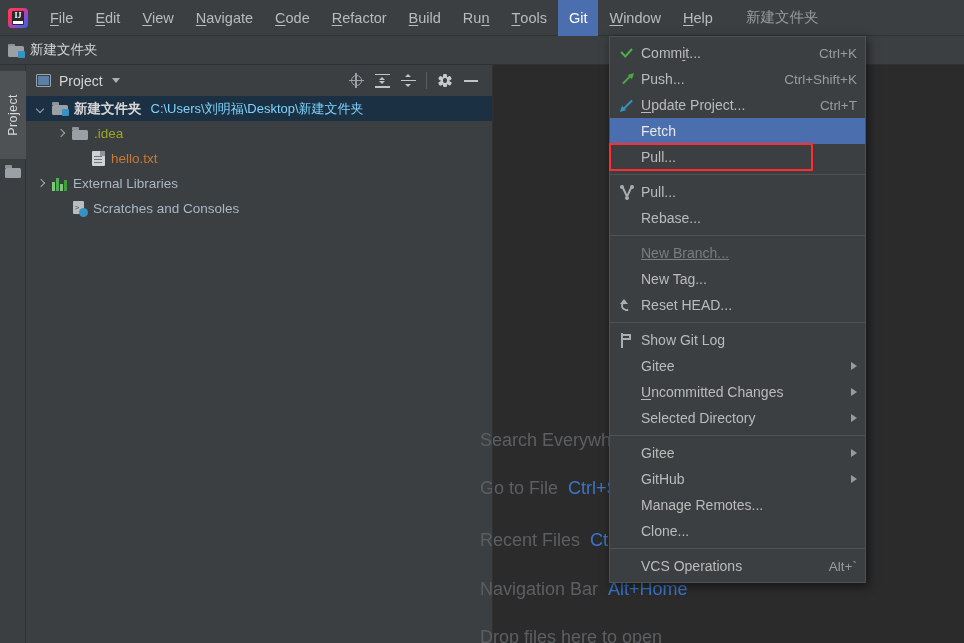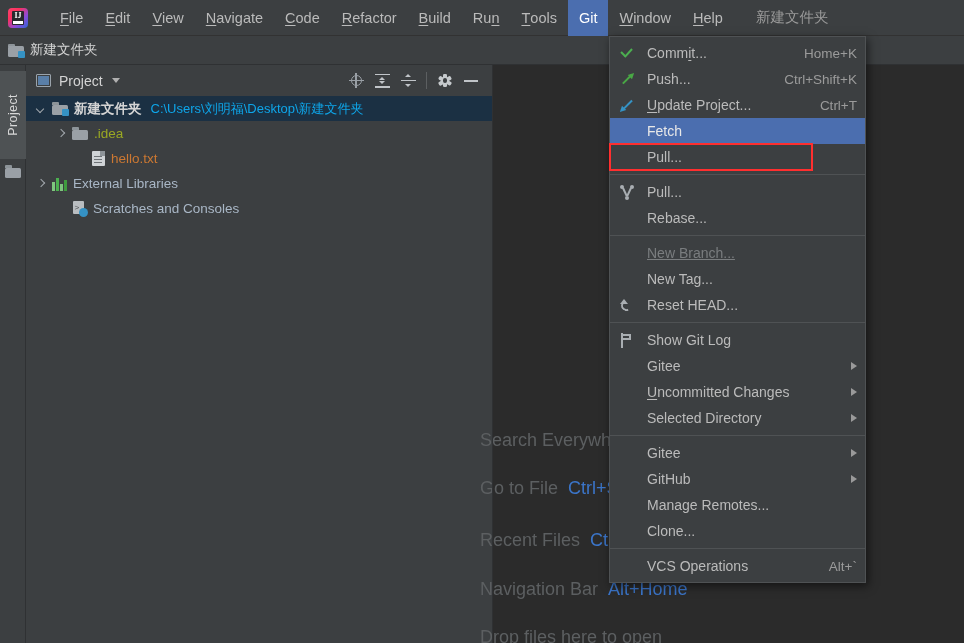--- a/index.html
+++ b/index.html
@@ -11,21 +11,21 @@
   }
   #app { position: relative; width: 964px; height: 643px; background: #2b2b2b; }
 
   
   .menubar {
     position: absolute; left: 0; top: 0; width: 964px; height: 36px;
     background: #3c3f41; display: flex; align-items: center;
     border-bottom: 1px solid #323232;
   }
   .logo {
-    width: 22px; height: 22px; margin-left: 7px; margin-right: 20px;
+    width: 22px; height: 22px; margin-left: 7px; margin-right: 10px;
     position: relative; flex: none;
   }
   .logo .l-sq {
     position: absolute; inset: 1px; border-radius: 4px;
     background: linear-gradient(135deg,#f7426f 0%, #fe315d 30%, #8b4bd8 65%, #2f64d6 100%);
   }
   .logo .l-in {
     position: absolute; left: 5px; top: 4px; width: 12px; height: 14px;
     background: #27282c; border-radius: 1px;
   }
@@ -143,21 +143,21 @@
     content: ""; position: absolute; left: 4px; top: 3px;
     width: 5px; height: 5px; border-right: 1.7px solid #a2a8ad; border-bottom: 1.7px solid #a2a8ad;
     transform: rotate(-45deg);
   }
   .arrow.d::after {
     content: ""; position: absolute; left: 3px; top: 4px;
     width: 5px; height: 5px; border-right: 1.7px solid #a2a8ad; border-bottom: 1.7px solid #a2a8ad;
     transform: rotate(45deg);
   }
   .tlabel { margin-left: 6px; }
-  .tpath { margin-left: 9px; color: #0ea5e9; font-size: 13px; }
+  .tpath { margin-left: 9px; color: #7dd3fc; font-size: 13px; }
 
   .ic-file { position: relative; width: 13px; height: 15px; flex: none; }
   .ic-file .pg { position: absolute; inset: 0; background: #cfd3d6; border-radius: 1px; }
   .ic-file .fold { position: absolute; right: 0; top: 0; width: 5px; height: 5px;
      background: #8e9499; }
   .ic-file .l { position: absolute; left: 2px; width: 8px; height: 1.2px; background: #6d7276; }
 
   .ic-lib { position: relative; width: 15px; height: 14px; flex: none; display: flex;
      align-items: flex-end; gap: 1.4px; }
   .ic-lib i { display: block; width: 2.6px; background: #7ec67e; }
@@ -188,21 +188,21 @@
     position: absolute; left: 609px; top: 36px; width: 257px;
     background: #3c3f41; border: 1px solid #4f5254;
     box-shadow: 2px 3px 9px rgba(0,0,0,0.55);
     padding: 3px 0 3px 0;
   }
   .mi {
     height: 26px; display: flex; align-items: center; position: relative;
     padding-left: 6px; padding-right: 8px; color: #bbbbbb; font-size: 14px; white-space: nowrap;
   }
   .mi .mi-ico { width: 22px; height: 18px; flex: none; position: relative; }
-  .mi .mi-label { margin-left: 9px; }
+  .mi .mi-label { margin-left: 3px; }
   .mi .mi-label u { text-decoration: underline; text-underline-offset: 2px; }
   .mi .mi-key { margin-left: auto; color: #9b9b9b; font-size: 13.5px; }
   .mi.disabled .mi-label { color: #7a7d7f; text-decoration: underline; }
   .mi.hl { background: #4b6eaf; }
   .mi.hl .mi-label { color: #e8e8e8; }
   .mi .sub-arrow {
     margin-left: auto; width: 0; height: 0;
     border-top: 4.5px solid transparent; border-bottom: 4.5px solid transparent;
     border-left: 6px solid #9a9a9a;
   }
@@ -426,21 +426,21 @@
       </div>
   </div>
   <div class="hr-split"></div>
 
   <div class="gitmenu" id="git-menu">
       <div class="mi">
         <span class="mi-ico">
           <div class="gi-check"></div>
         </span>
         <span class="mi-label">Comm<u>i</u>t...</span>
-        <span class="mi-key">Home+K</span>
+        <span class="mi-key">Ctrl+K</span>
       </div>
       <div class="mi">
         <span class="mi-ico">
           <div class="gi-arrow gi-push">
             <div class="shaft"></div>
             <div class="head"></div>
           </div>
         </span>
         <span class="mi-label">Push...</span>
         <span class="mi-key">Ctrl+Shift+K</span>

